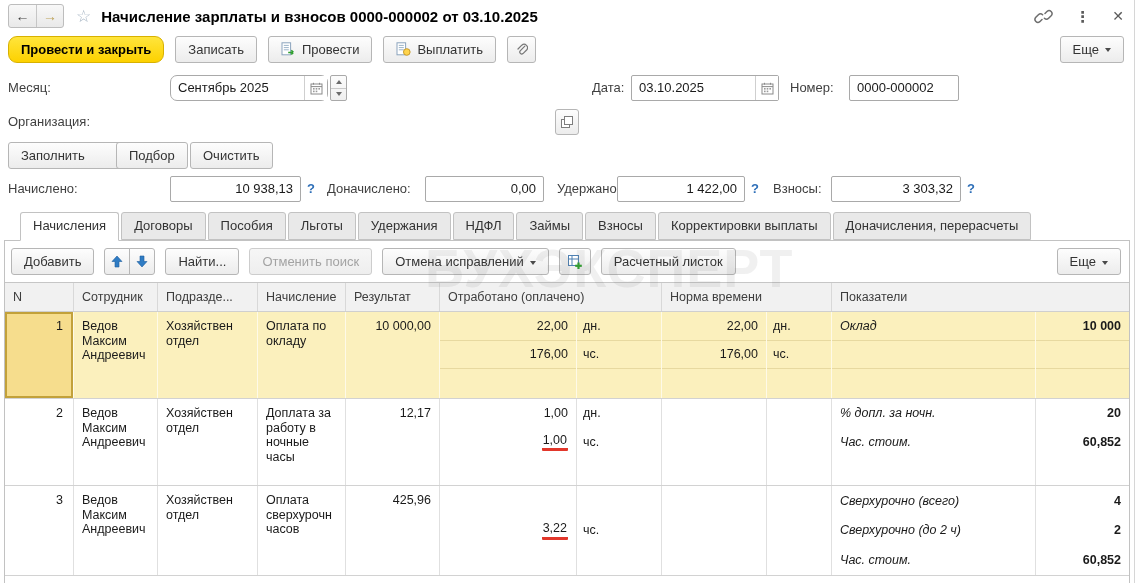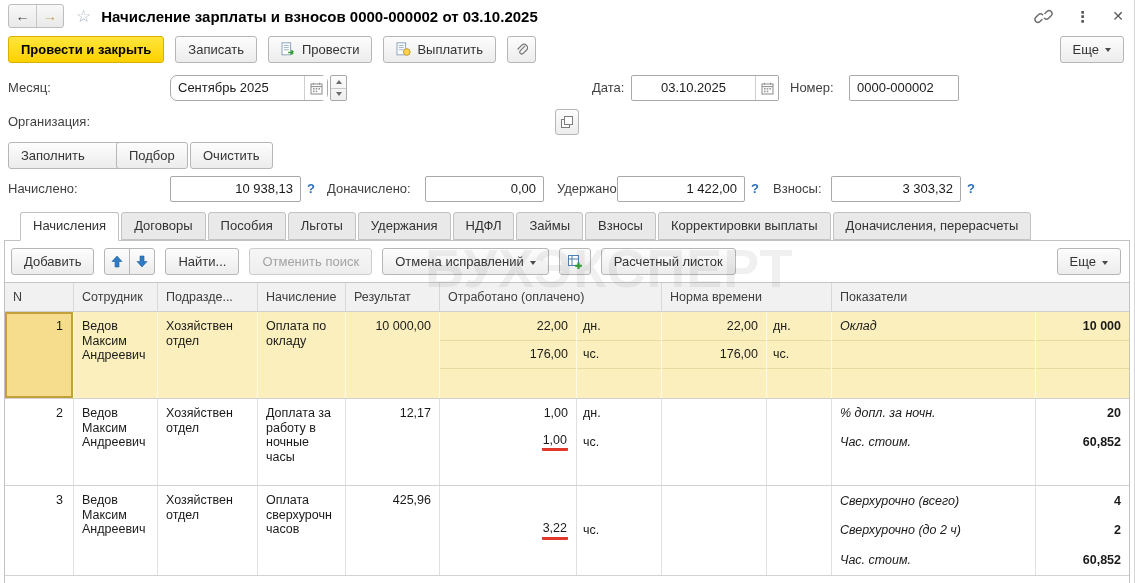--- a/index.html
+++ b/index.html
@@ -20,21 +20,21 @@
   .star { font-size:17px; color:#a9b7c6; margin:0 10px 0 12px; }
   .doc-title { font-size:15px; font-weight:700; color:#000; white-space:nowrap; flex:1; }
   .title-actions { display:flex; align-items:center; gap:22px; }
   .kebab { font-size:15px; font-weight:bold; color:#5a5a5a; letter-spacing:0; line-height:1; }
   .closex { font-size:14px; color:#5a5a5a; }
 
   
   .btn { display:inline-flex; align-items:center; gap:6px; height:27px; padding:0 12px;
          background:linear-gradient(#fdfdfd,#ececec); border:1px solid #b6b6b6; border-radius:3px;
          font-size:13px; color:#333; white-space:nowrap; cursor:pointer; }
-  .btn--primary { background:linear-gradient(#ffe53c,#fdd100); border-color:#d8b100; font-weight:bold; color:#000; }
+  .btn--primary { background:linear-gradient(#ffe53c,#fdd100); border-color:#d8b100; font-weight:bold; color:#000;border-radius:9px; }
   .btn--disabled { color:#a3a3a3; background:linear-gradient(#f6f6f6,#eee); border-color:#cdcdcd; }
   .btn--icon { padding:0 7px; }
   .caret { display:inline-block; width:0; height:0; border:3.5px solid transparent; border-top:4.5px solid #4a4a4a; margin-top:5px; }
 
   .cmdbar { height:34px; display:flex; align-items:center; gap:11px; padding:0 10px 0 8px; }
   .cmdbar .spacer { flex:1; }
 
   
   .topform { position:relative; height:144px; }
   .flabel { position:absolute; color:#3f3f3f; line-height:26px; }
@@ -196,21 +196,21 @@
     <div class="spin" style="left:330px; top:9px;">
       <div>
           <span class="tri-up"></span>
         </div>
       <div>
           <span class="tri-dn"></span>
         </div>
     </div>
 
     <div class="flabel" style="left:592px; top:9px;">Дата:</div>
-    <div class="igroup" style="left:631px; top:9px; width:148px;text-align:center;">
+    <div class="igroup" style="left:631px; top:9px; width:148px;">
       <div class="itext">03.10.2025</div>
       <div class="ibtn">
         <svg width="13" height="13" viewBox="0 0 13 13">
             <rect x="1" y="2" width="11" height="10" fill="#fff" stroke="#8a8a8a"></rect>
             <line x1="1" y1="4.6" x2="12" y2="4.6" stroke="#8a8a8a"></line>
             <line x1="3.5" y1="0.8" x2="3.5" y2="2.6" stroke="#8a8a8a"></line>
             <line x1="9.5" y1="0.8" x2="9.5" y2="2.6" stroke="#8a8a8a"></line>
             <g fill="#9a9a9a">
               <rect x="3" y="6" width="1.6" height="1.6"></rect>
               <rect x="5.7" y="6" width="1.6" height="1.6"></rect>

